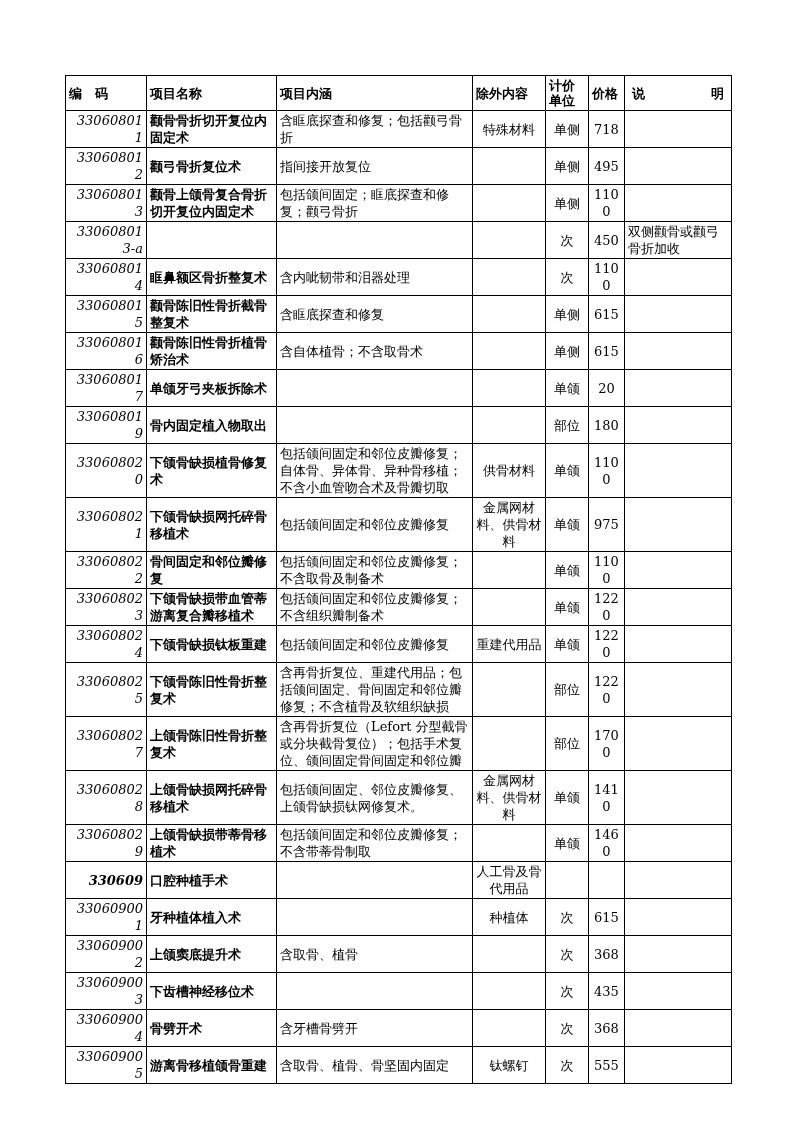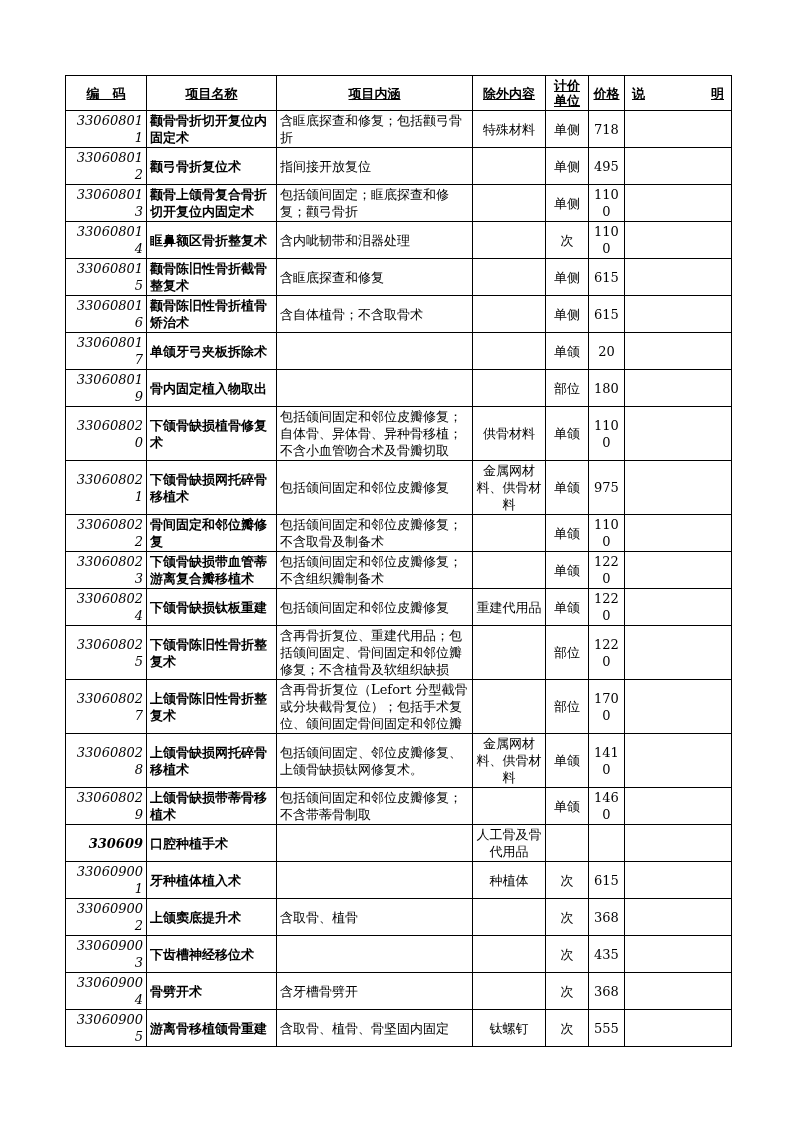--- a/index.html
+++ b/index.html
@@ -27,23 +27,22 @@
   .price-table th, .price-table td {
     border: 1px solid #000;
     vertical-align: middle;
     padding: 1px 3px;
     word-break: break-all;
     overflow: hidden;
   }
   .price-table thead th {
     font-weight: bold;
     height: 35px;
-    text-align: center;
+    text-align: left;
     padding: 2px 3px;
-    text-decoration: underline;
   }
   .th-note-wrap { display: flex; justify-content: space-between; padding: 0 4px; }
   .th-unit div { line-height: 15px; }
   .c-code   { text-align: right; font-style: italic; }
   .c-name   { text-align: left; font-weight: bold; }
   .c-content{ text-align: left; }
   .c-excluded{ text-align: center; margin-top: 28px; }
   .c-unit   { text-align: center; }
   .c-price  { text-align: center; }
   .c-note   { text-align: left; }
@@ -105,20 +104,29 @@
         <tr>
       <td class="c-code">330608013</td>
       <td class="c-name">颧骨上颌骨复合骨折切开复位内固定术</td>
       <td class="c-content">包括颌间固定；眶底探查和修复；颧弓骨折</td>
       <td class="c-excluded"></td>
       <td class="c-unit">单侧</td>
       <td class="c-price">1100</td>
       <td class="c-note"></td>
     </tr>
         <tr>
+      <td class="c-code">330608013-a</td>
+      <td class="c-name"></td>
+      <td class="c-content"></td>
+      <td class="c-excluded"></td>
+      <td class="c-unit">次</td>
+      <td class="c-price">450</td>
+      <td class="c-note">双侧颧骨或颧弓骨折加收</td>
+    </tr>
+        <tr>
       <td class="c-code">330608014</td>
       <td class="c-name">眶鼻额区骨折整复术</td>
       <td class="c-content">含内呲韧带和泪器处理</td>
       <td class="c-excluded"></td>
       <td class="c-unit">次</td>
       <td class="c-price">1100</td>
       <td class="c-note"></td>
     </tr>
         <tr>
       <td class="c-code">330608015</td>

